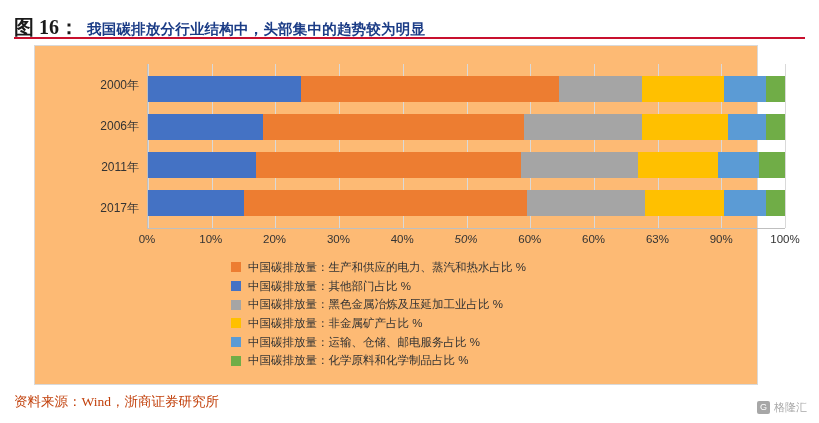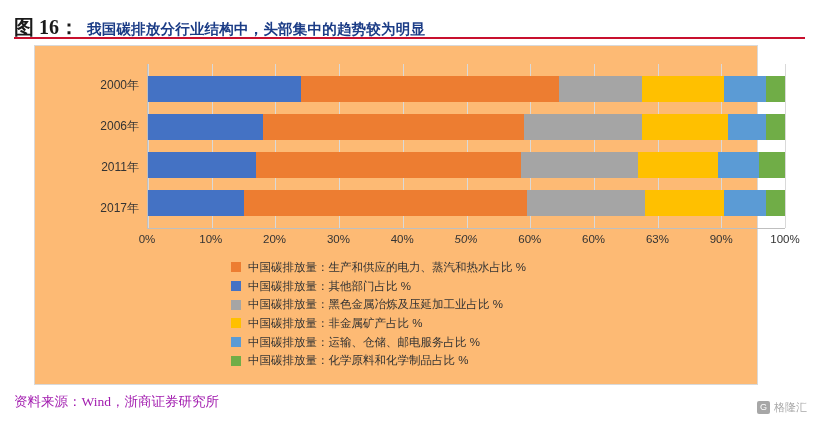--- a/index.html
+++ b/index.html
@@ -173,21 +173,21 @@
   .source {
     position: absolute;
     left: 14px;
     top: 392px;
     width: 791px;
     height: 30px;
   }
   .source-text {
     font-family: "Liberation Serif", serif;
     font-size: 13.5px;
-    color: #a21caf;
+    color: #c2410c;
     white-space: nowrap;
   }
   
   .watermark {
     position: absolute;
     right: 12px;
     bottom: 8px;
     display: flex;
     align-items: center;
     gap: 4px;

